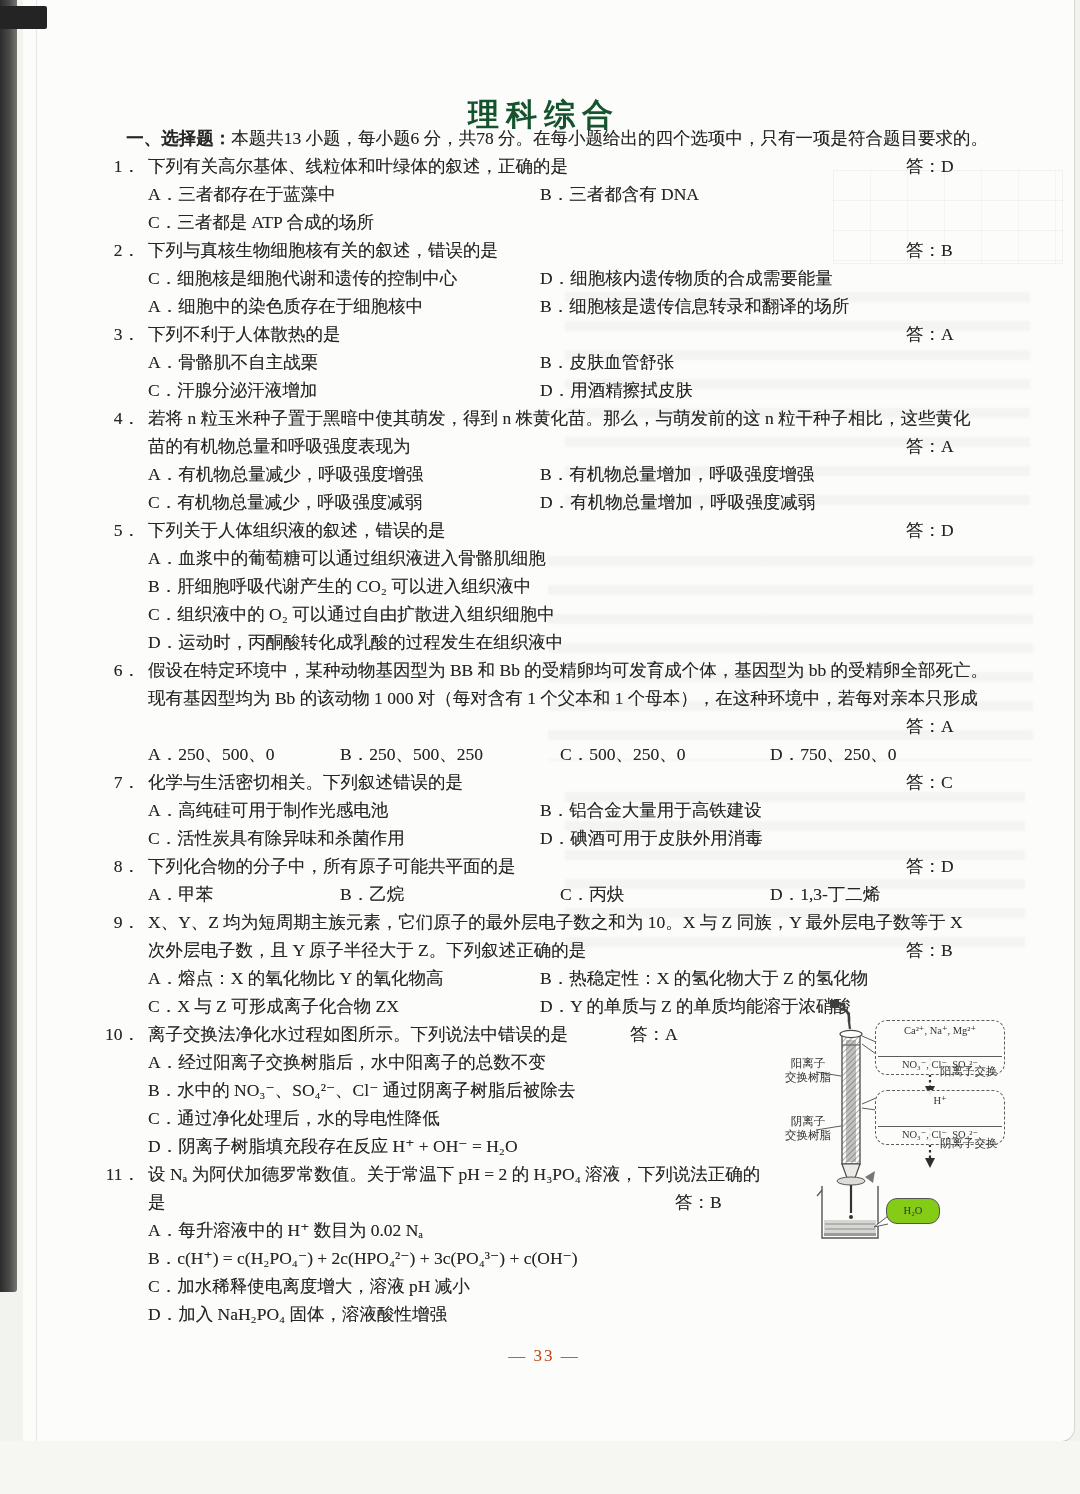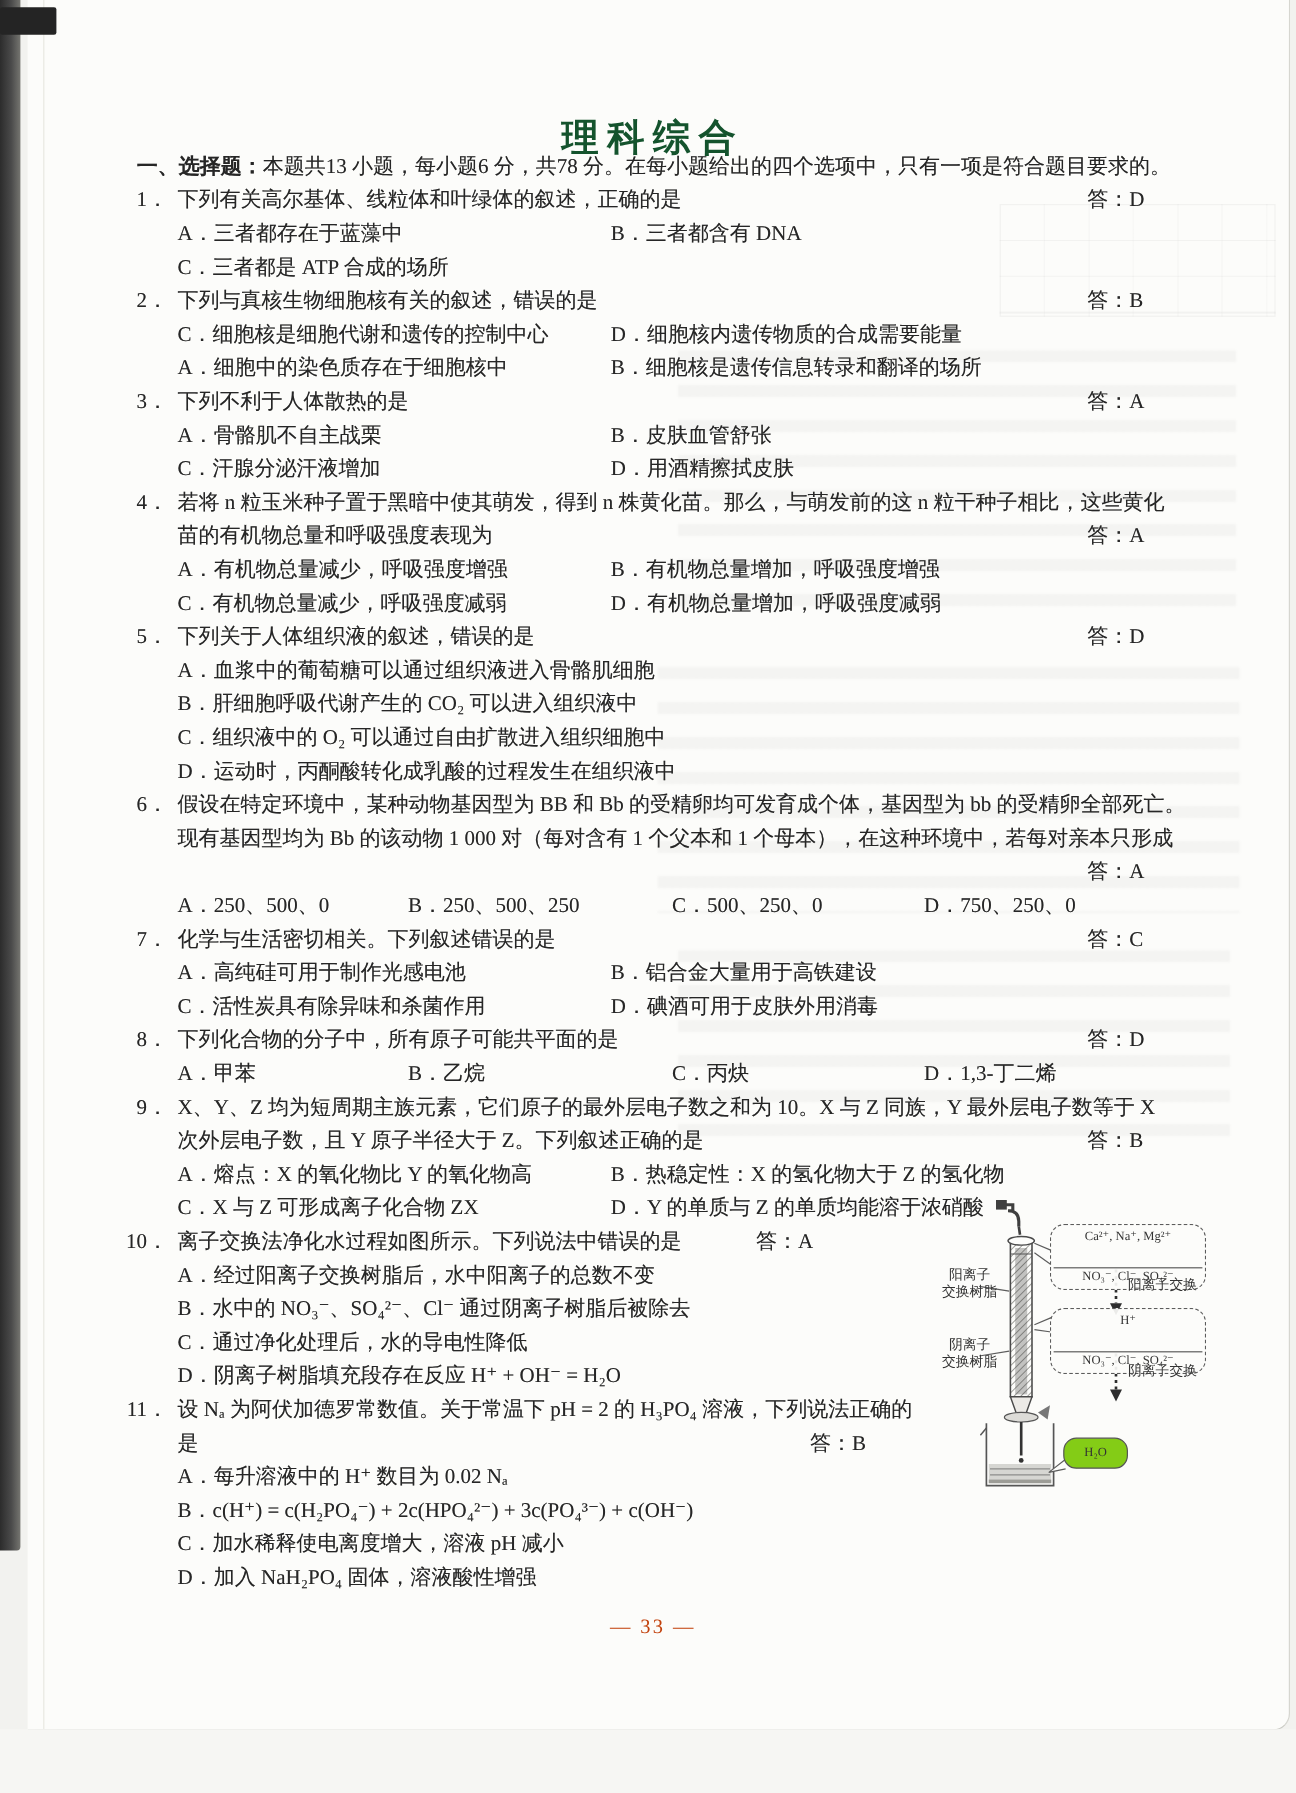--- a/index.html
+++ b/index.html
@@ -38,27 +38,27 @@
   .smudge.s3{left:565px;top:792px;width:460px;height:165px;}
   
   .content{position:absolute;left:100px;top:0;width:888px;}
   .title{
     position:absolute;top:96px;left:0;width:100%;margin:0;text-align:center;
     font-size:31px;line-height:38px;font-weight:bold;letter-spacing:7px;color:#14532d;
   }
   .rows{position:absolute;top:124px;left:0;width:100%;font-size:17.5px;}
   .row{position:relative;height:28px;line-height:28px;white-space:nowrap;padding-left:48px;
        text-shadow:0 0 .4px rgba(0,0,0,.35);}
-  .row.section{padding-left:14px;}
+  .row.section{padding-left:14px;text-align:right;}
   .section .prefix{font-weight:bold;}
   .qnum{position:absolute;left:0;top:0;width:40px;text-align:right;}
   .ans{position:absolute;left:806px;top:0;}
   .ans-mid{position:absolute;left:530px;top:0;}
   .ans-mid2{position:absolute;left:575px;top:0;}
-  .o2{position:absolute;left:409px;top:0;text-align:center;}
+  .o2{position:absolute;left:440px;top:0;text-align:center;}
   .c2{position:absolute;left:240px;top:0;}
   .c3{position:absolute;left:460px;top:0;}
   .c4{position:absolute;left:670px;top:0;}
   .footer{position:absolute;top:1346px;left:0;width:100%;text-align:center;
           font-size:17px;letter-spacing:2px;color:#c2410c;}
   
   .figure{position:absolute;left:778px;top:998px;width:250px;height:260px;
           font-size:11px;line-height:14px;color:#333;}
   .figure svg{position:absolute;left:0;top:0;}
   .f-label{position:absolute;width:56px;text-align:center;font-size:11.5px;}

